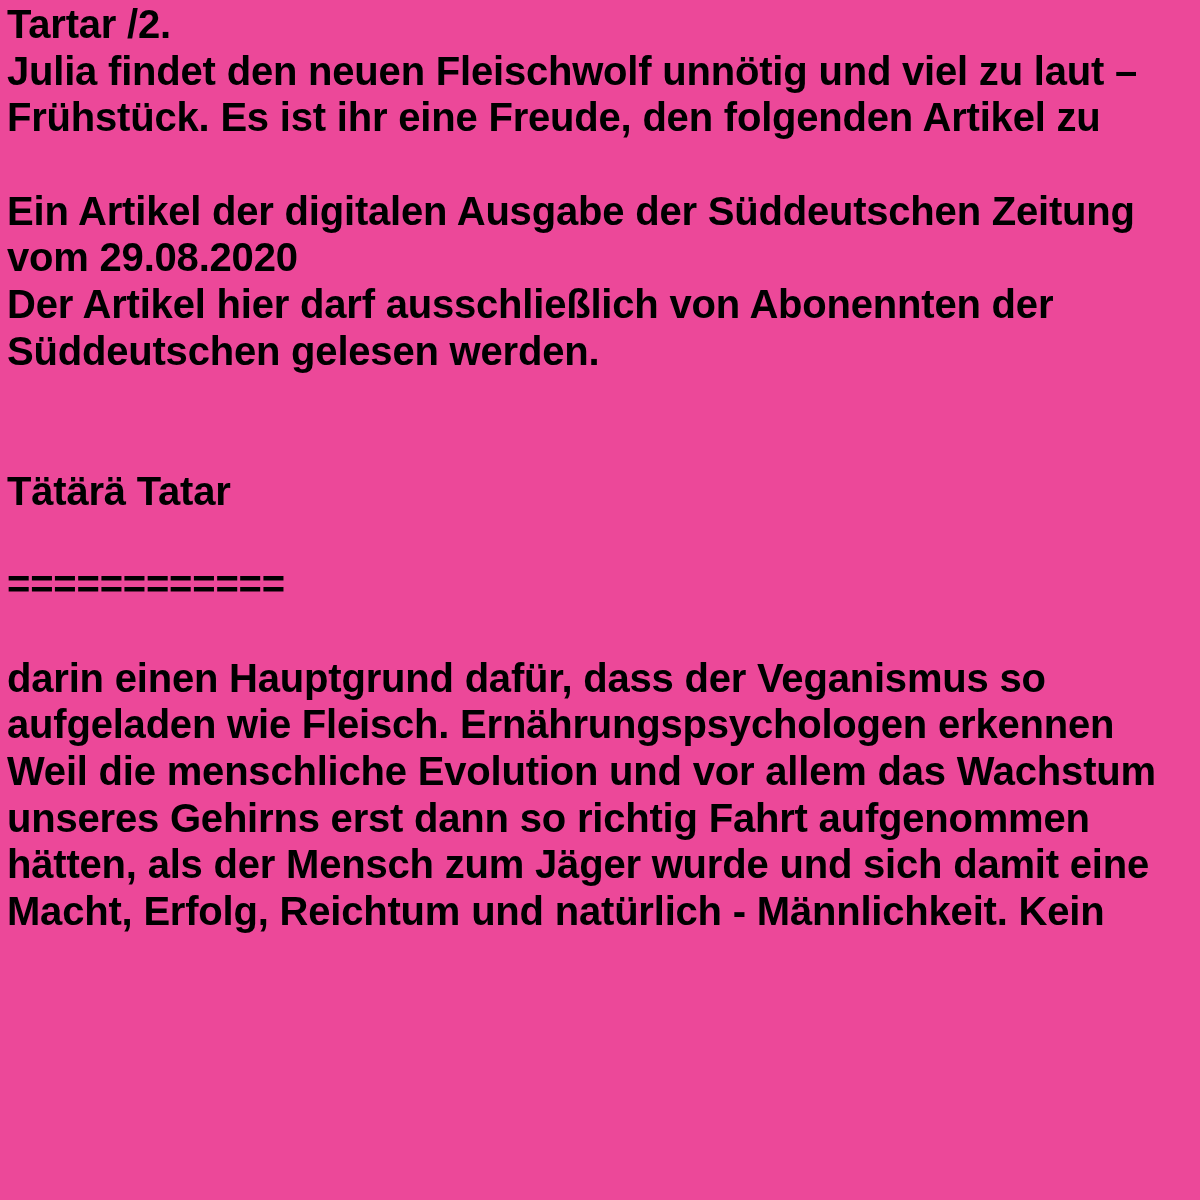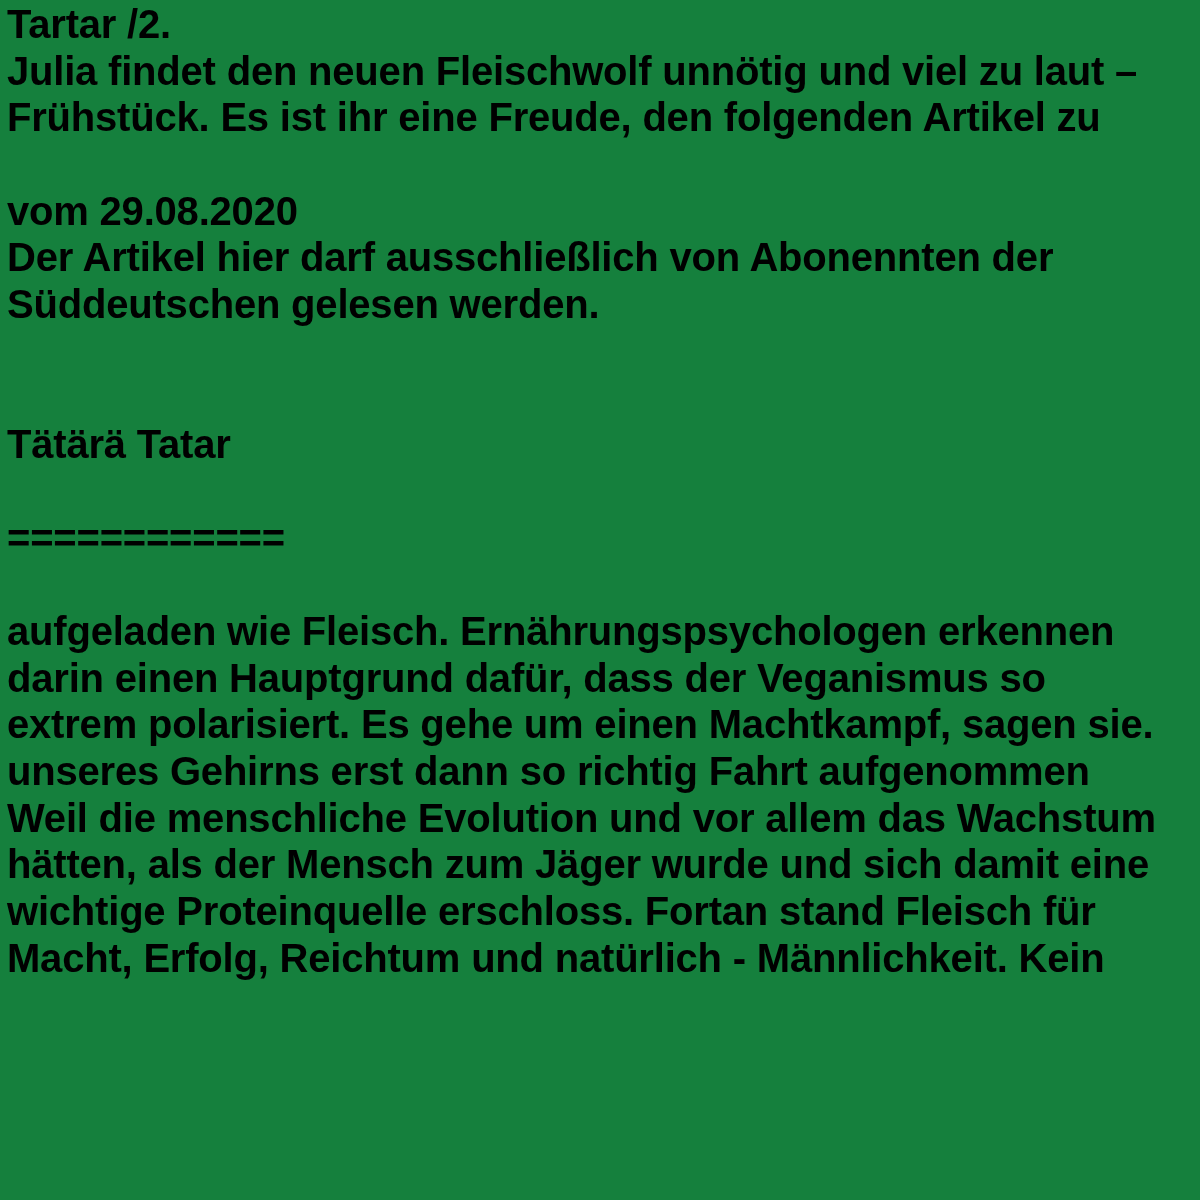--- a/index.html
+++ b/index.html
@@ -5,21 +5,21 @@
   html, body {
     margin: 0;
     padding: 0;
     background: #ffffff;
   }
   .page {
     position: relative;
     width: 1200px;
     height: 1200px;
     overflow: hidden;
-    background: #15803d;
+    background: #ec4899;
   }
   .doc {
     padding: 1px 0 0 7px;
     font-family: "Liberation Sans", sans-serif;
     font-weight: bold;
     font-size: 40px;
     color: #000000;
     letter-spacing: -0.2px;
   }
   .line {
@@ -39,20 +39,21 @@
 
     <div>
       <div class="line">Tartar /2.</div>
       <div class="line">Julia findet den neuen Fleischwolf unnötig und viel zu laut –</div>
       <div class="line">Frühstück. Es ist ihr eine Freude, den folgenden Artikel zu</div>
     </div>
 
     <div class="blank-line"></div>
 
     <div>
+      <div class="line">Ein Artikel der digitalen Ausgabe der Süddeutschen Zeitung</div>
       <div class="line">vom 29.08.2020</div>
       <div class="line">Der Artikel hier darf ausschließlich von Abonennten der</div>
       <div class="line">Süddeutschen gelesen werden.</div>
     </div>
 
     <div class="blank-line"></div>
 
 
     <div class="blank-line"></div>
 
@@ -62,24 +63,22 @@
 
     <div class="blank-line"></div>
 
     <div>
       <div class="line">============</div>
     </div>
 
     <div class="blank-line"></div>
 
     <div>
+      <div class="line">darin einen Hauptgrund dafür, dass der Veganismus so</div>
       <div class="line">aufgeladen wie Fleisch. Ernährungspsychologen erkennen</div>
-      <div class="line">darin einen Hauptgrund dafür, dass der Veganismus so</div>
-      <div class="line">extrem polarisiert. Es gehe um einen Machtkampf, sagen sie.</div>
+      <div class="line">Weil die menschliche Evolution und vor allem das Wachstum</div>
       <div class="line">unseres Gehirns erst dann so richtig Fahrt aufgenommen</div>
-      <div class="line">Weil die menschliche Evolution und vor allem das Wachstum</div>
       <div class="line">hätten, als der Mensch zum Jäger wurde und sich damit eine</div>
-      <div class="line">wichtige Proteinquelle erschloss. Fortan stand Fleisch für</div>
       <div class="line">Macht, Erfolg, Reichtum und natürlich - Männlichkeit. Kein</div>
     </div>
 
   </div>
 </div>
 
 </body></html>

